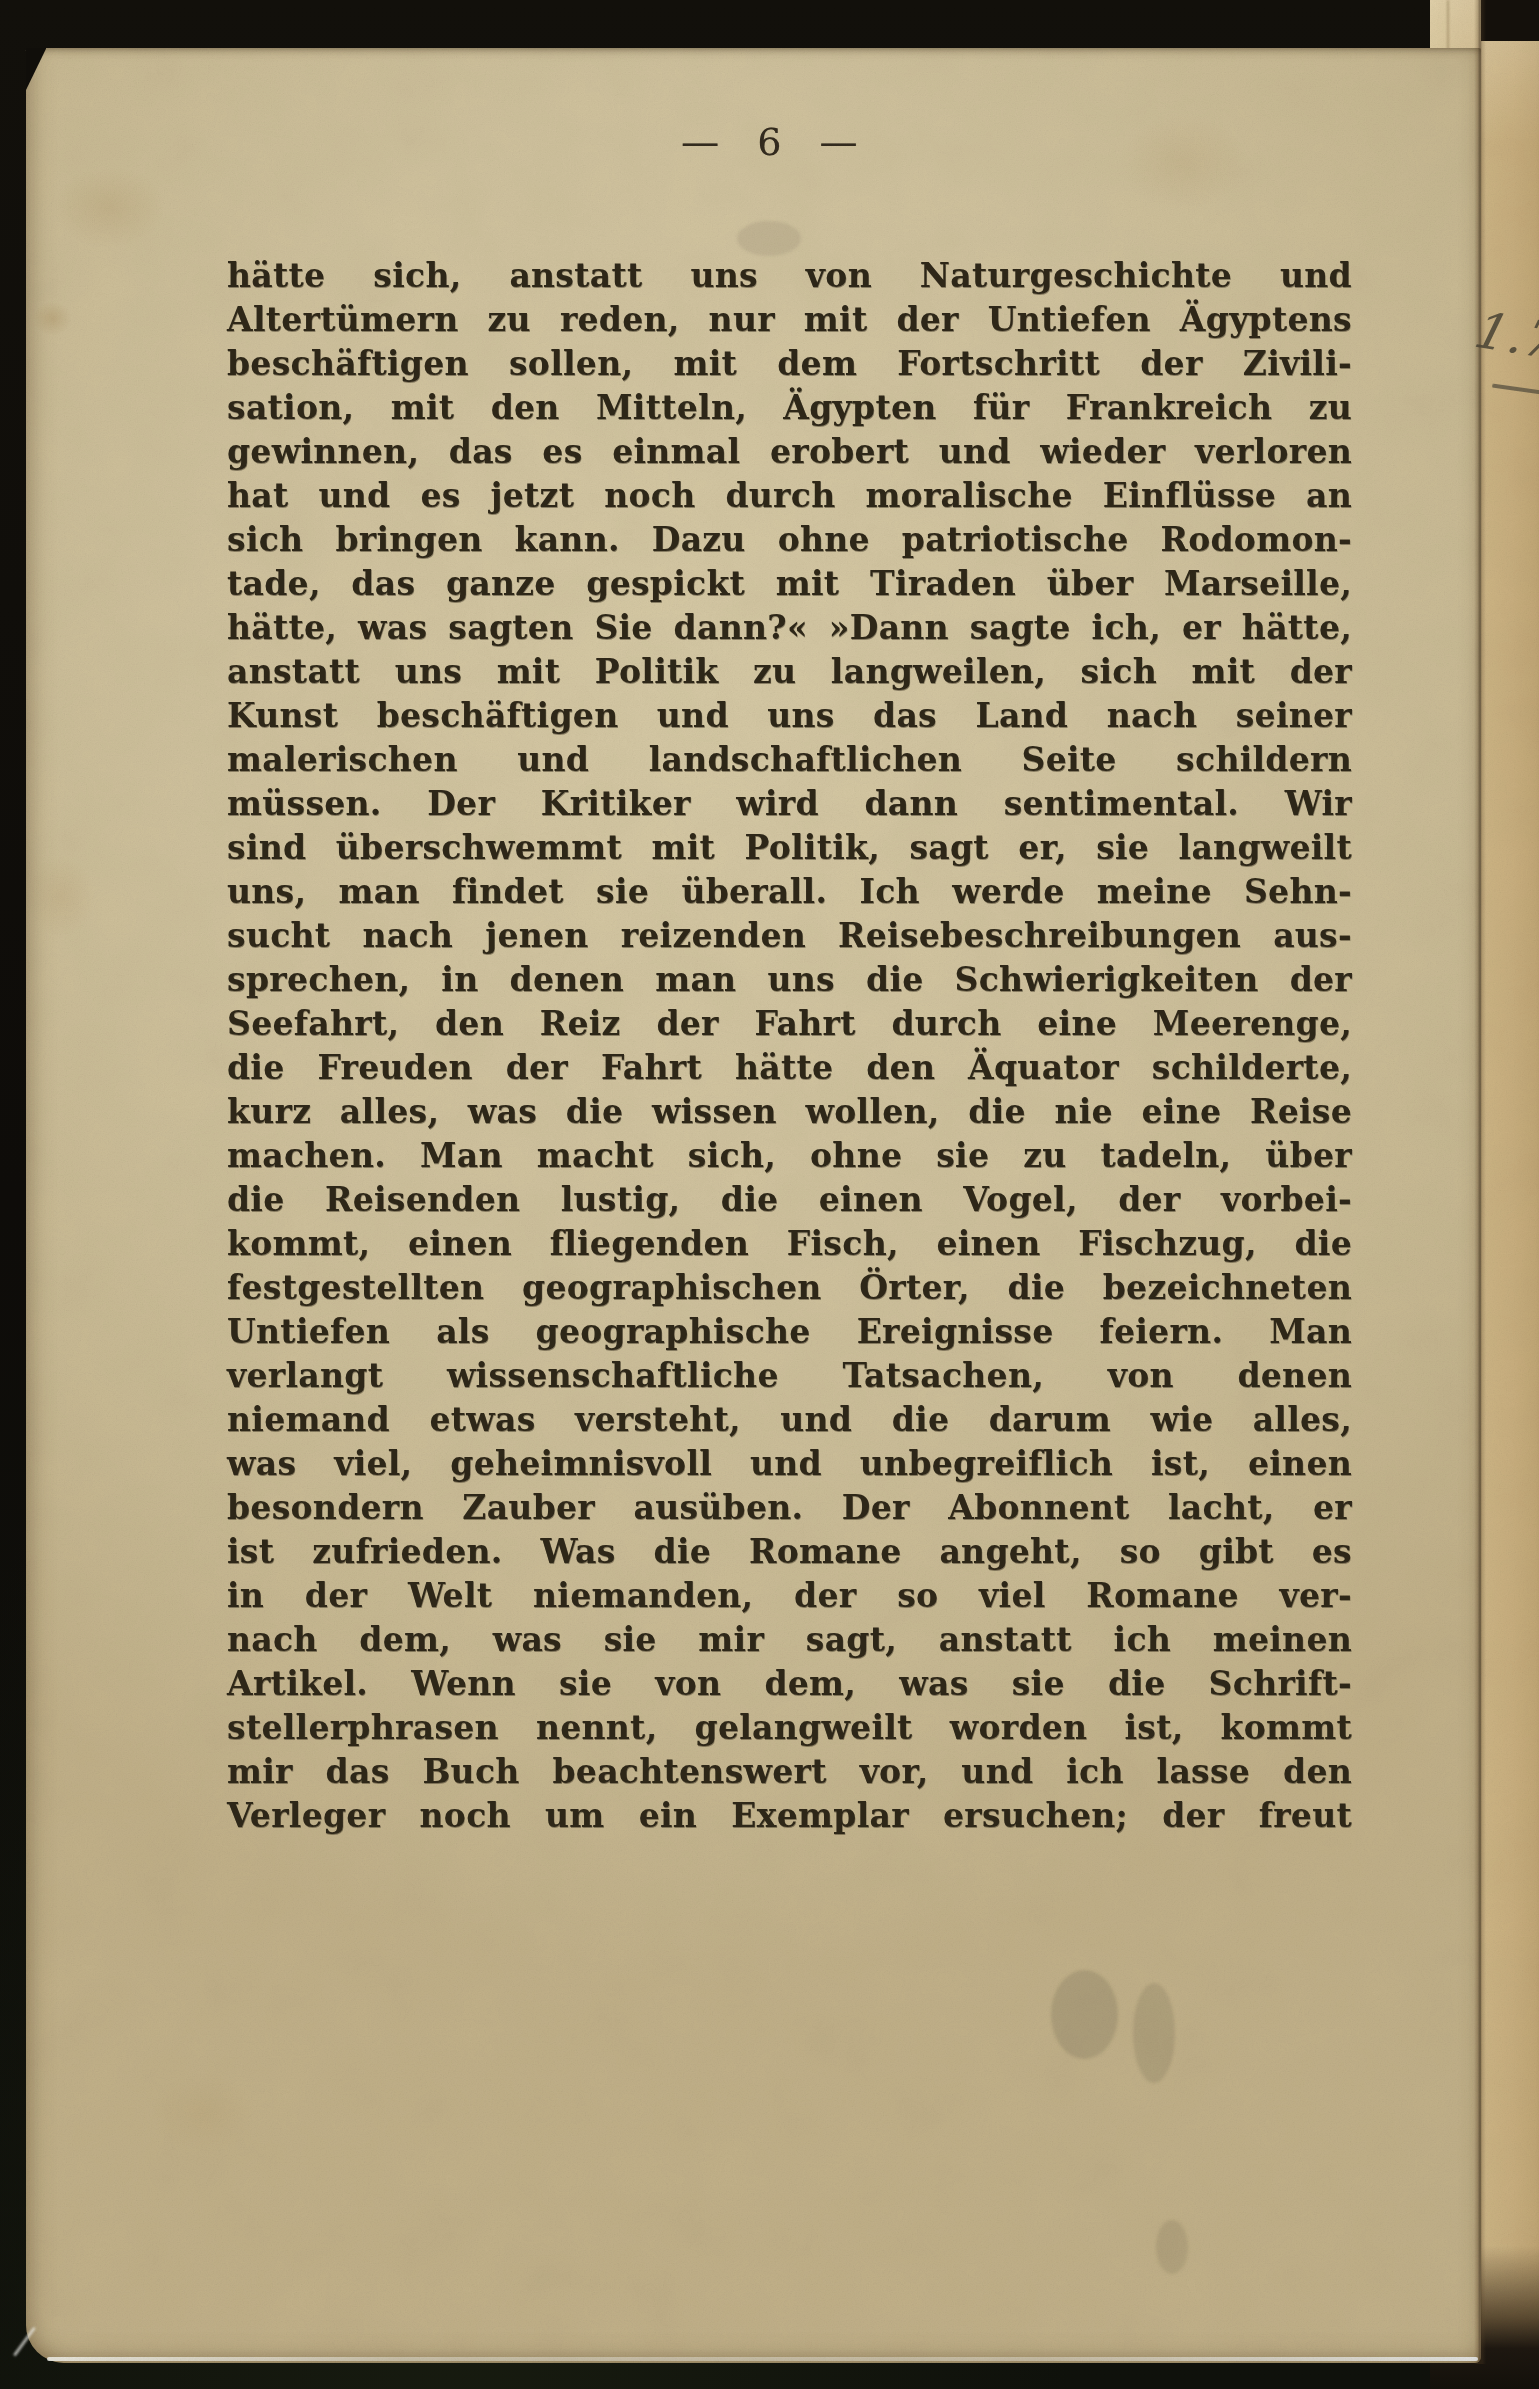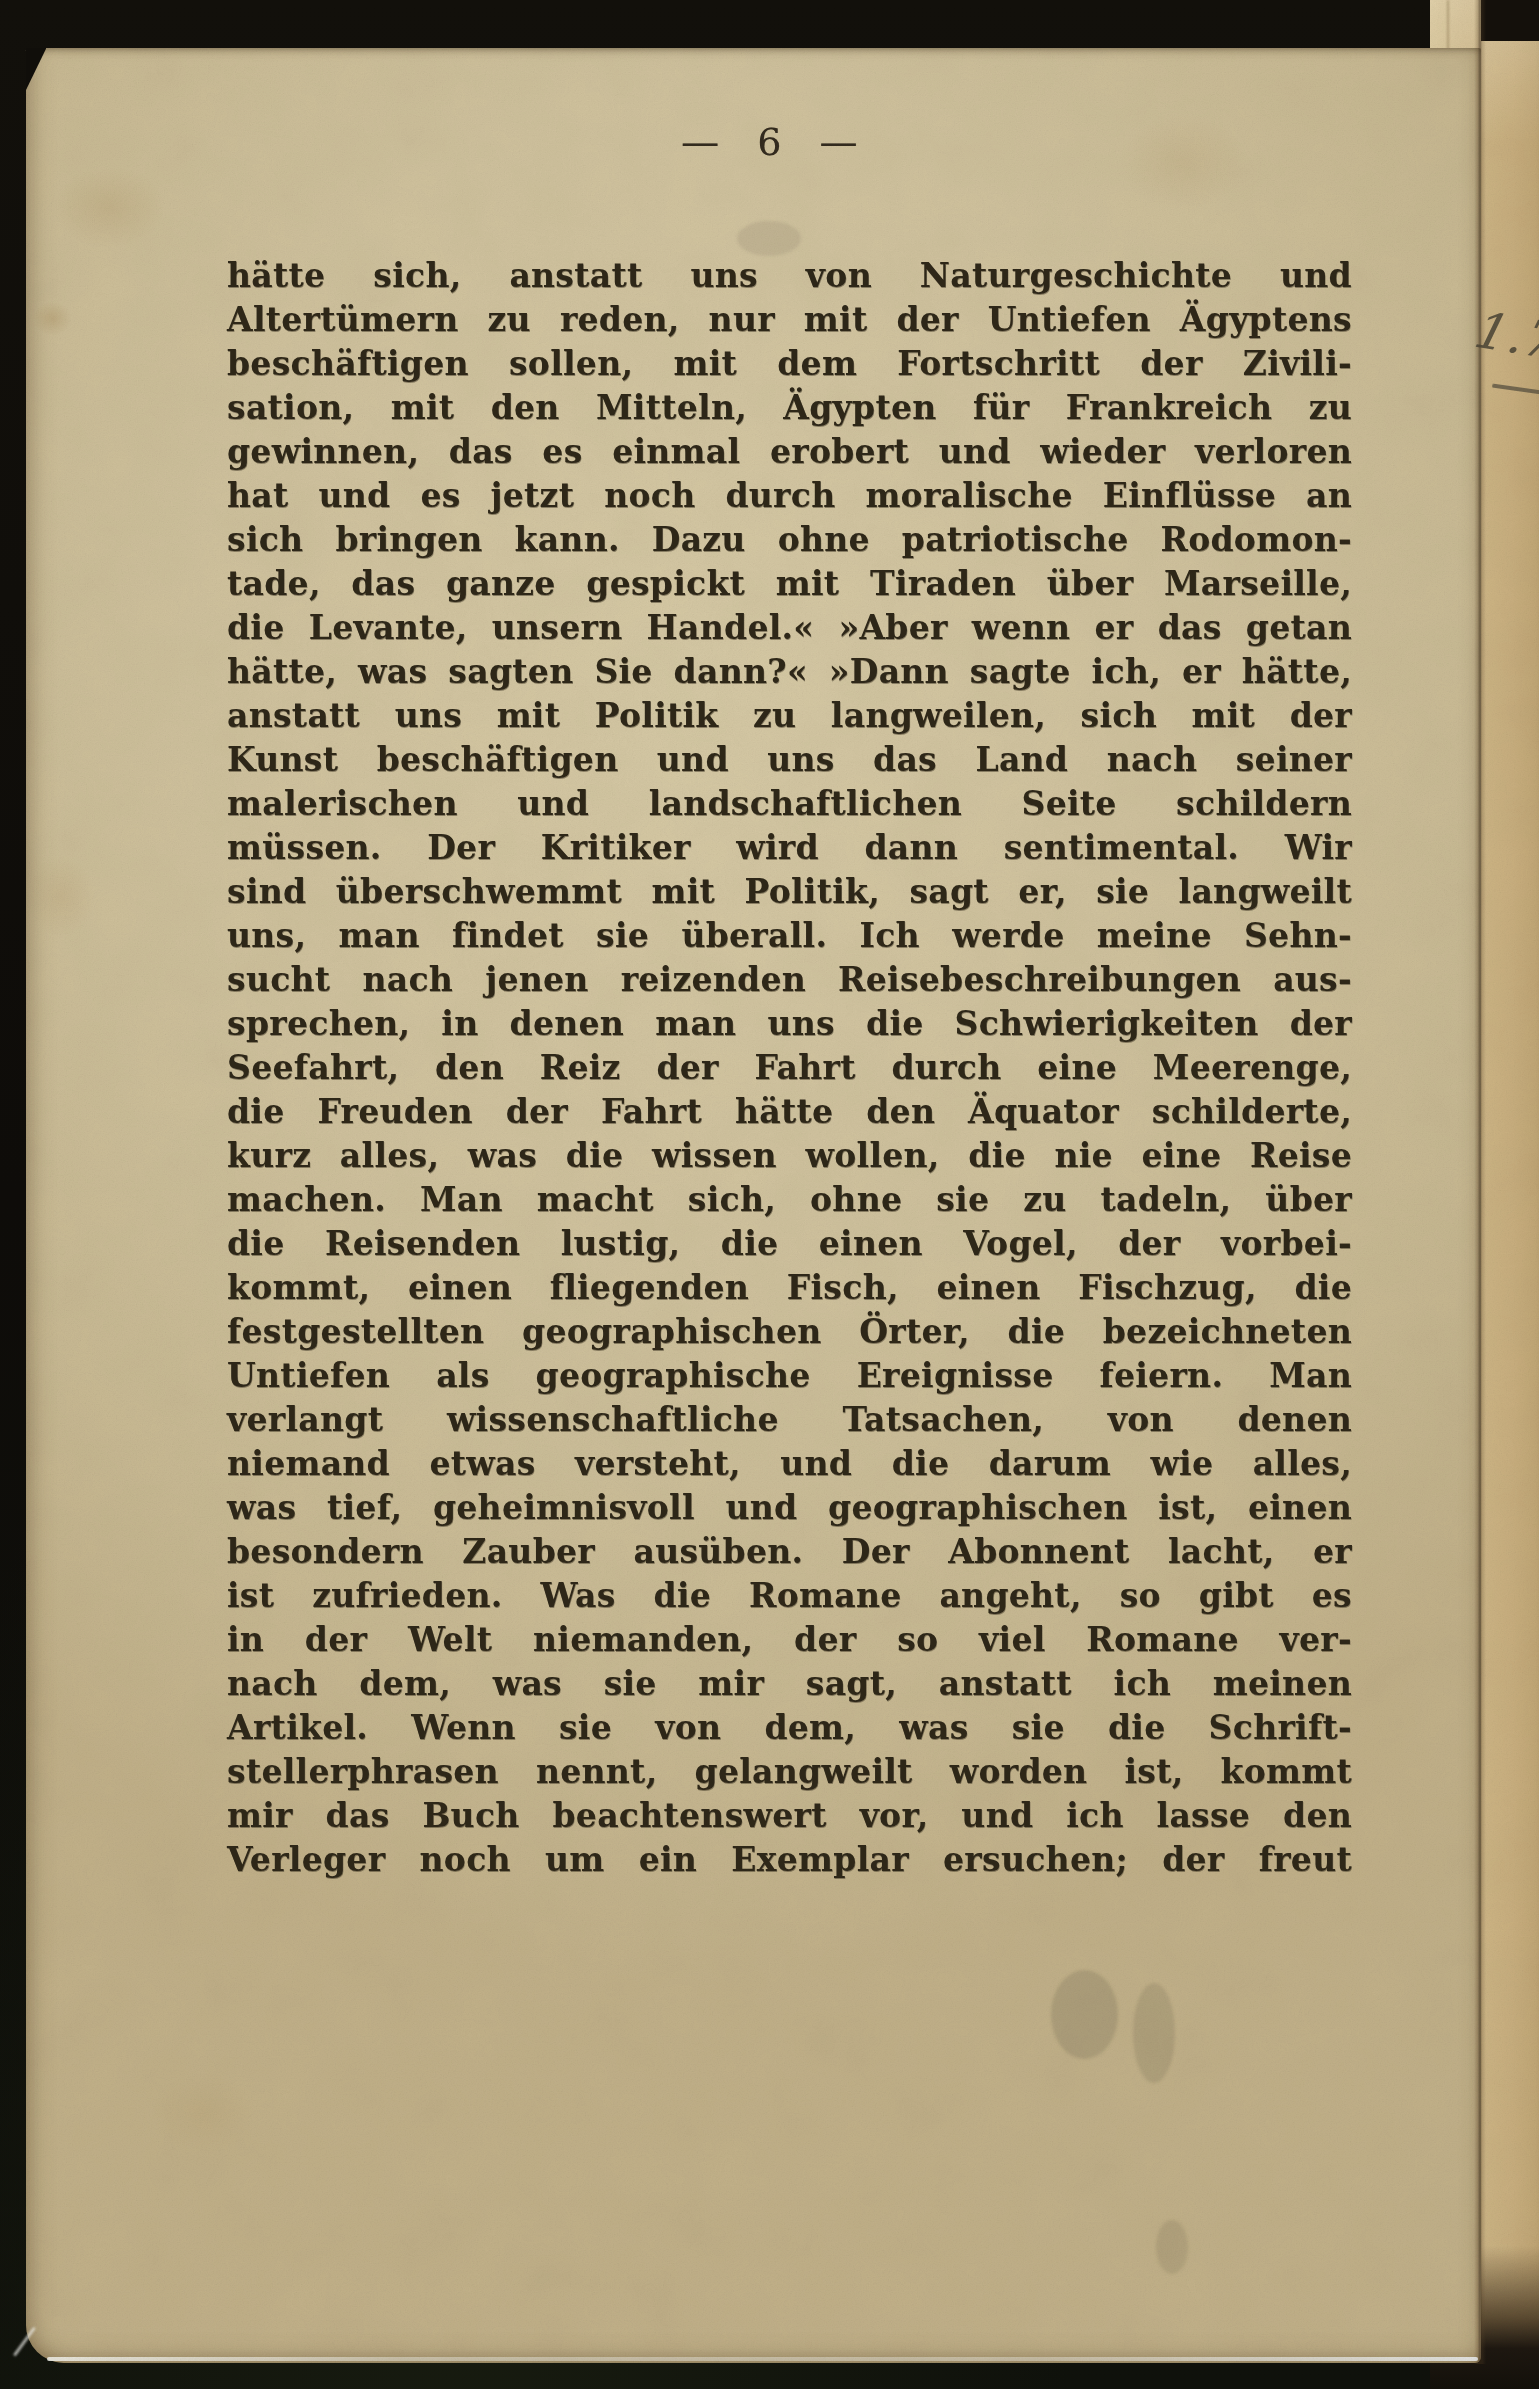--- a/index.html
+++ b/index.html
@@ -89,41 +89,40 @@
 
   <div class="text-block">
       <div class="text-line">hätte sich, anstatt uns von Naturgeschichte und</div>
       <div class="text-line">Altertümern zu reden, nur mit der Untiefen Ägyptens</div>
       <div class="text-line">beschäftigen sollen, mit dem Fortschritt der Zivili-</div>
       <div class="text-line">sation, mit den Mitteln, Ägypten für Frankreich zu</div>
       <div class="text-line">gewinnen, das es einmal erobert und wieder verloren</div>
       <div class="text-line">hat und es jetzt noch durch moralische Einflüsse an</div>
       <div class="text-line">sich bringen kann. Dazu ohne patriotische Rodomon-</div>
       <div class="text-line">tade, das ganze gespickt mit Tiraden über Marseille,</div>
-      <div class="text-line">die Levante, unsern Handel.« »Aber wenn er das getan</div>
       <div class="text-line">hätte, was sagten Sie dann?« »Dann sagte ich, er hätte,</div>
       <div class="text-line">anstatt uns mit Politik zu langweilen, sich mit der</div>
       <div class="text-line">Kunst beschäftigen und uns das Land nach seiner</div>
       <div class="text-line">malerischen und landschaftlichen Seite schildern</div>
       <div class="text-line">müssen. Der Kritiker wird dann sentimental. Wir</div>
       <div class="text-line">sind überschwemmt mit Politik, sagt er, sie langweilt</div>
       <div class="text-line">uns, man findet sie überall. Ich werde meine Sehn-</div>
       <div class="text-line">sucht nach jenen reizenden Reisebeschreibungen aus-</div>
       <div class="text-line">sprechen, in denen man uns die Schwierigkeiten der</div>
       <div class="text-line">Seefahrt, den Reiz der Fahrt durch eine Meerenge,</div>
       <div class="text-line">die Freuden der Fahrt hätte den Äquator schilderte,</div>
       <div class="text-line">kurz alles, was die wissen wollen, die nie eine Reise</div>
       <div class="text-line">machen. Man macht sich, ohne sie zu tadeln, über</div>
       <div class="text-line">die Reisenden lustig, die einen Vogel, der vorbei-</div>
       <div class="text-line">kommt, einen fliegenden Fisch, einen Fischzug, die</div>
       <div class="text-line">festgestellten geographischen Örter, die bezeichneten</div>
       <div class="text-line">Untiefen als geographische Ereignisse feiern. Man</div>
       <div class="text-line">verlangt wissenschaftliche Tatsachen, von denen</div>
       <div class="text-line">niemand etwas versteht, und die darum wie alles,</div>
-      <div class="text-line">was tief, geheimnisvoll und geographischen ist, einen</div>
+      <div class="text-line">was viel, geheimnisvoll und unbegreiflich ist, einen</div>
       <div class="text-line">besondern Zauber ausüben. Der Abonnent lacht, er</div>
       <div class="text-line">ist zufrieden. Was die Romane angeht, so gibt es</div>
       <div class="text-line">in der Welt niemanden, der so viel Romane ver-</div>
       <div class="text-line">nach dem, was sie mir sagt, anstatt ich meinen</div>
       <div class="text-line">Artikel. Wenn sie von dem, was sie die Schrift-</div>
       <div class="text-line">stellerphrasen nennt, gelangweilt worden ist, kommt</div>
       <div class="text-line">mir das Buch beachtenswert vor, und ich lasse den</div>
       <div class="text-line">Verleger noch um ein Exemplar ersuchen; der freut</div>
     </div>
 

